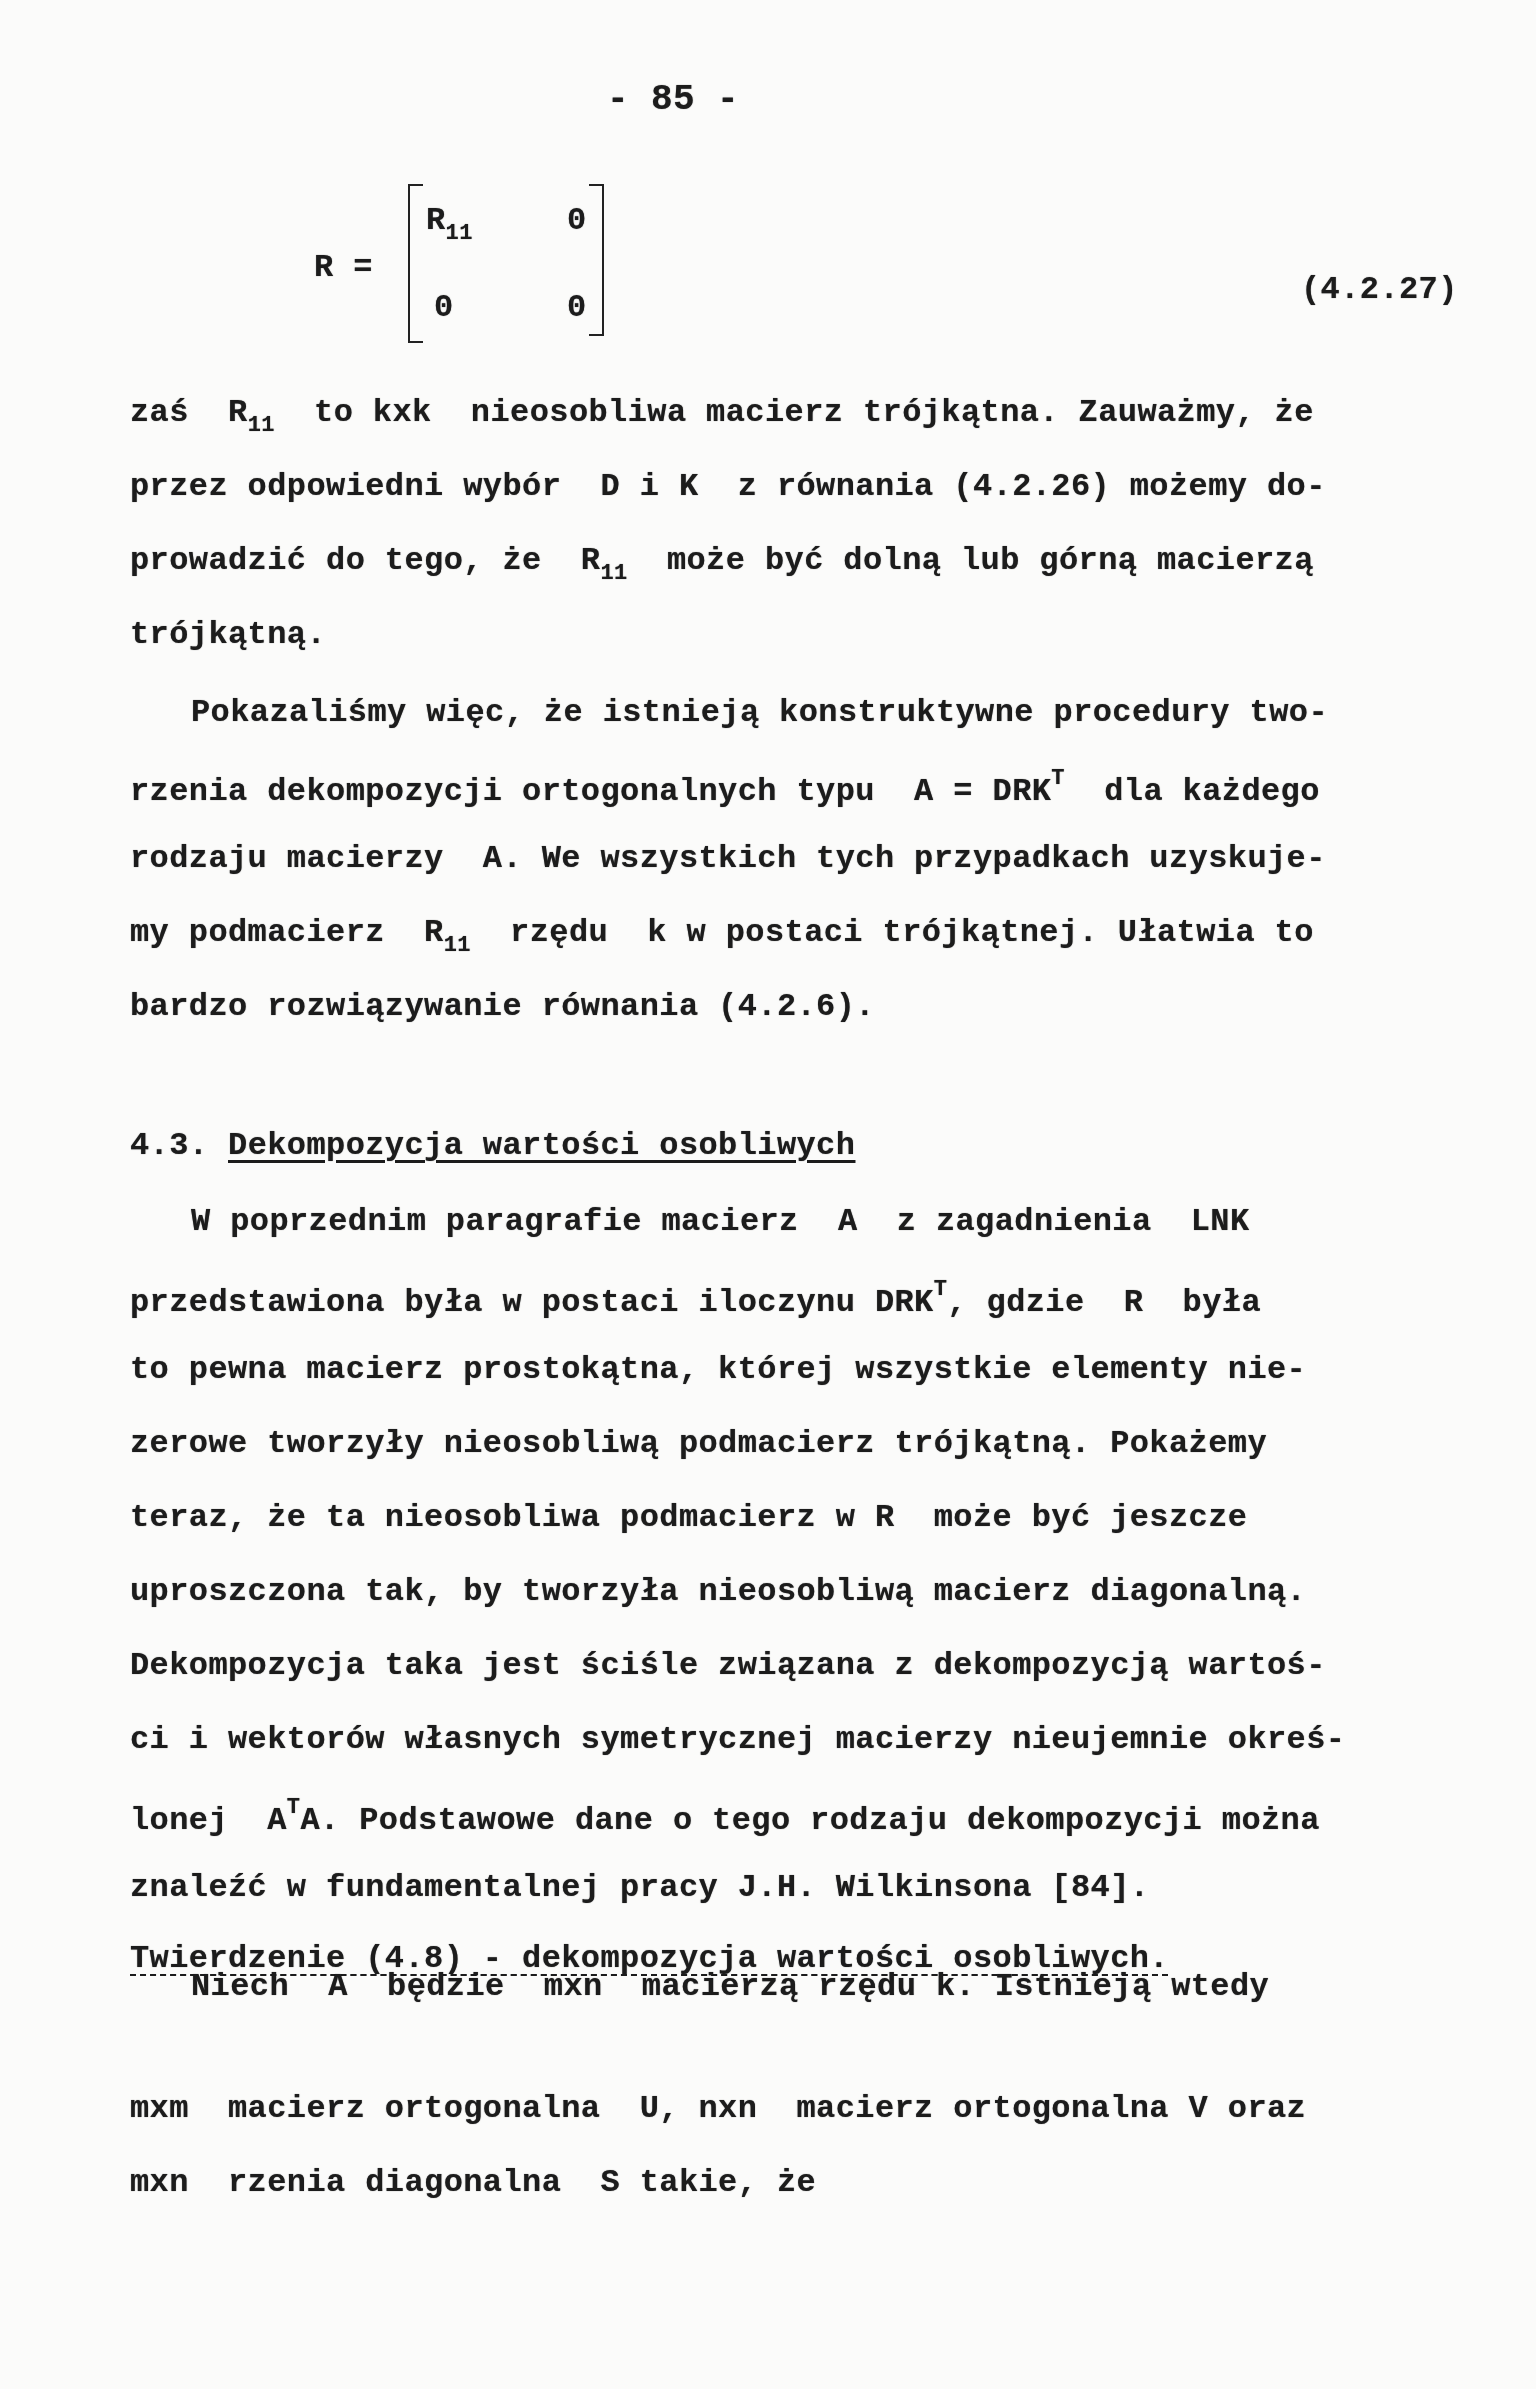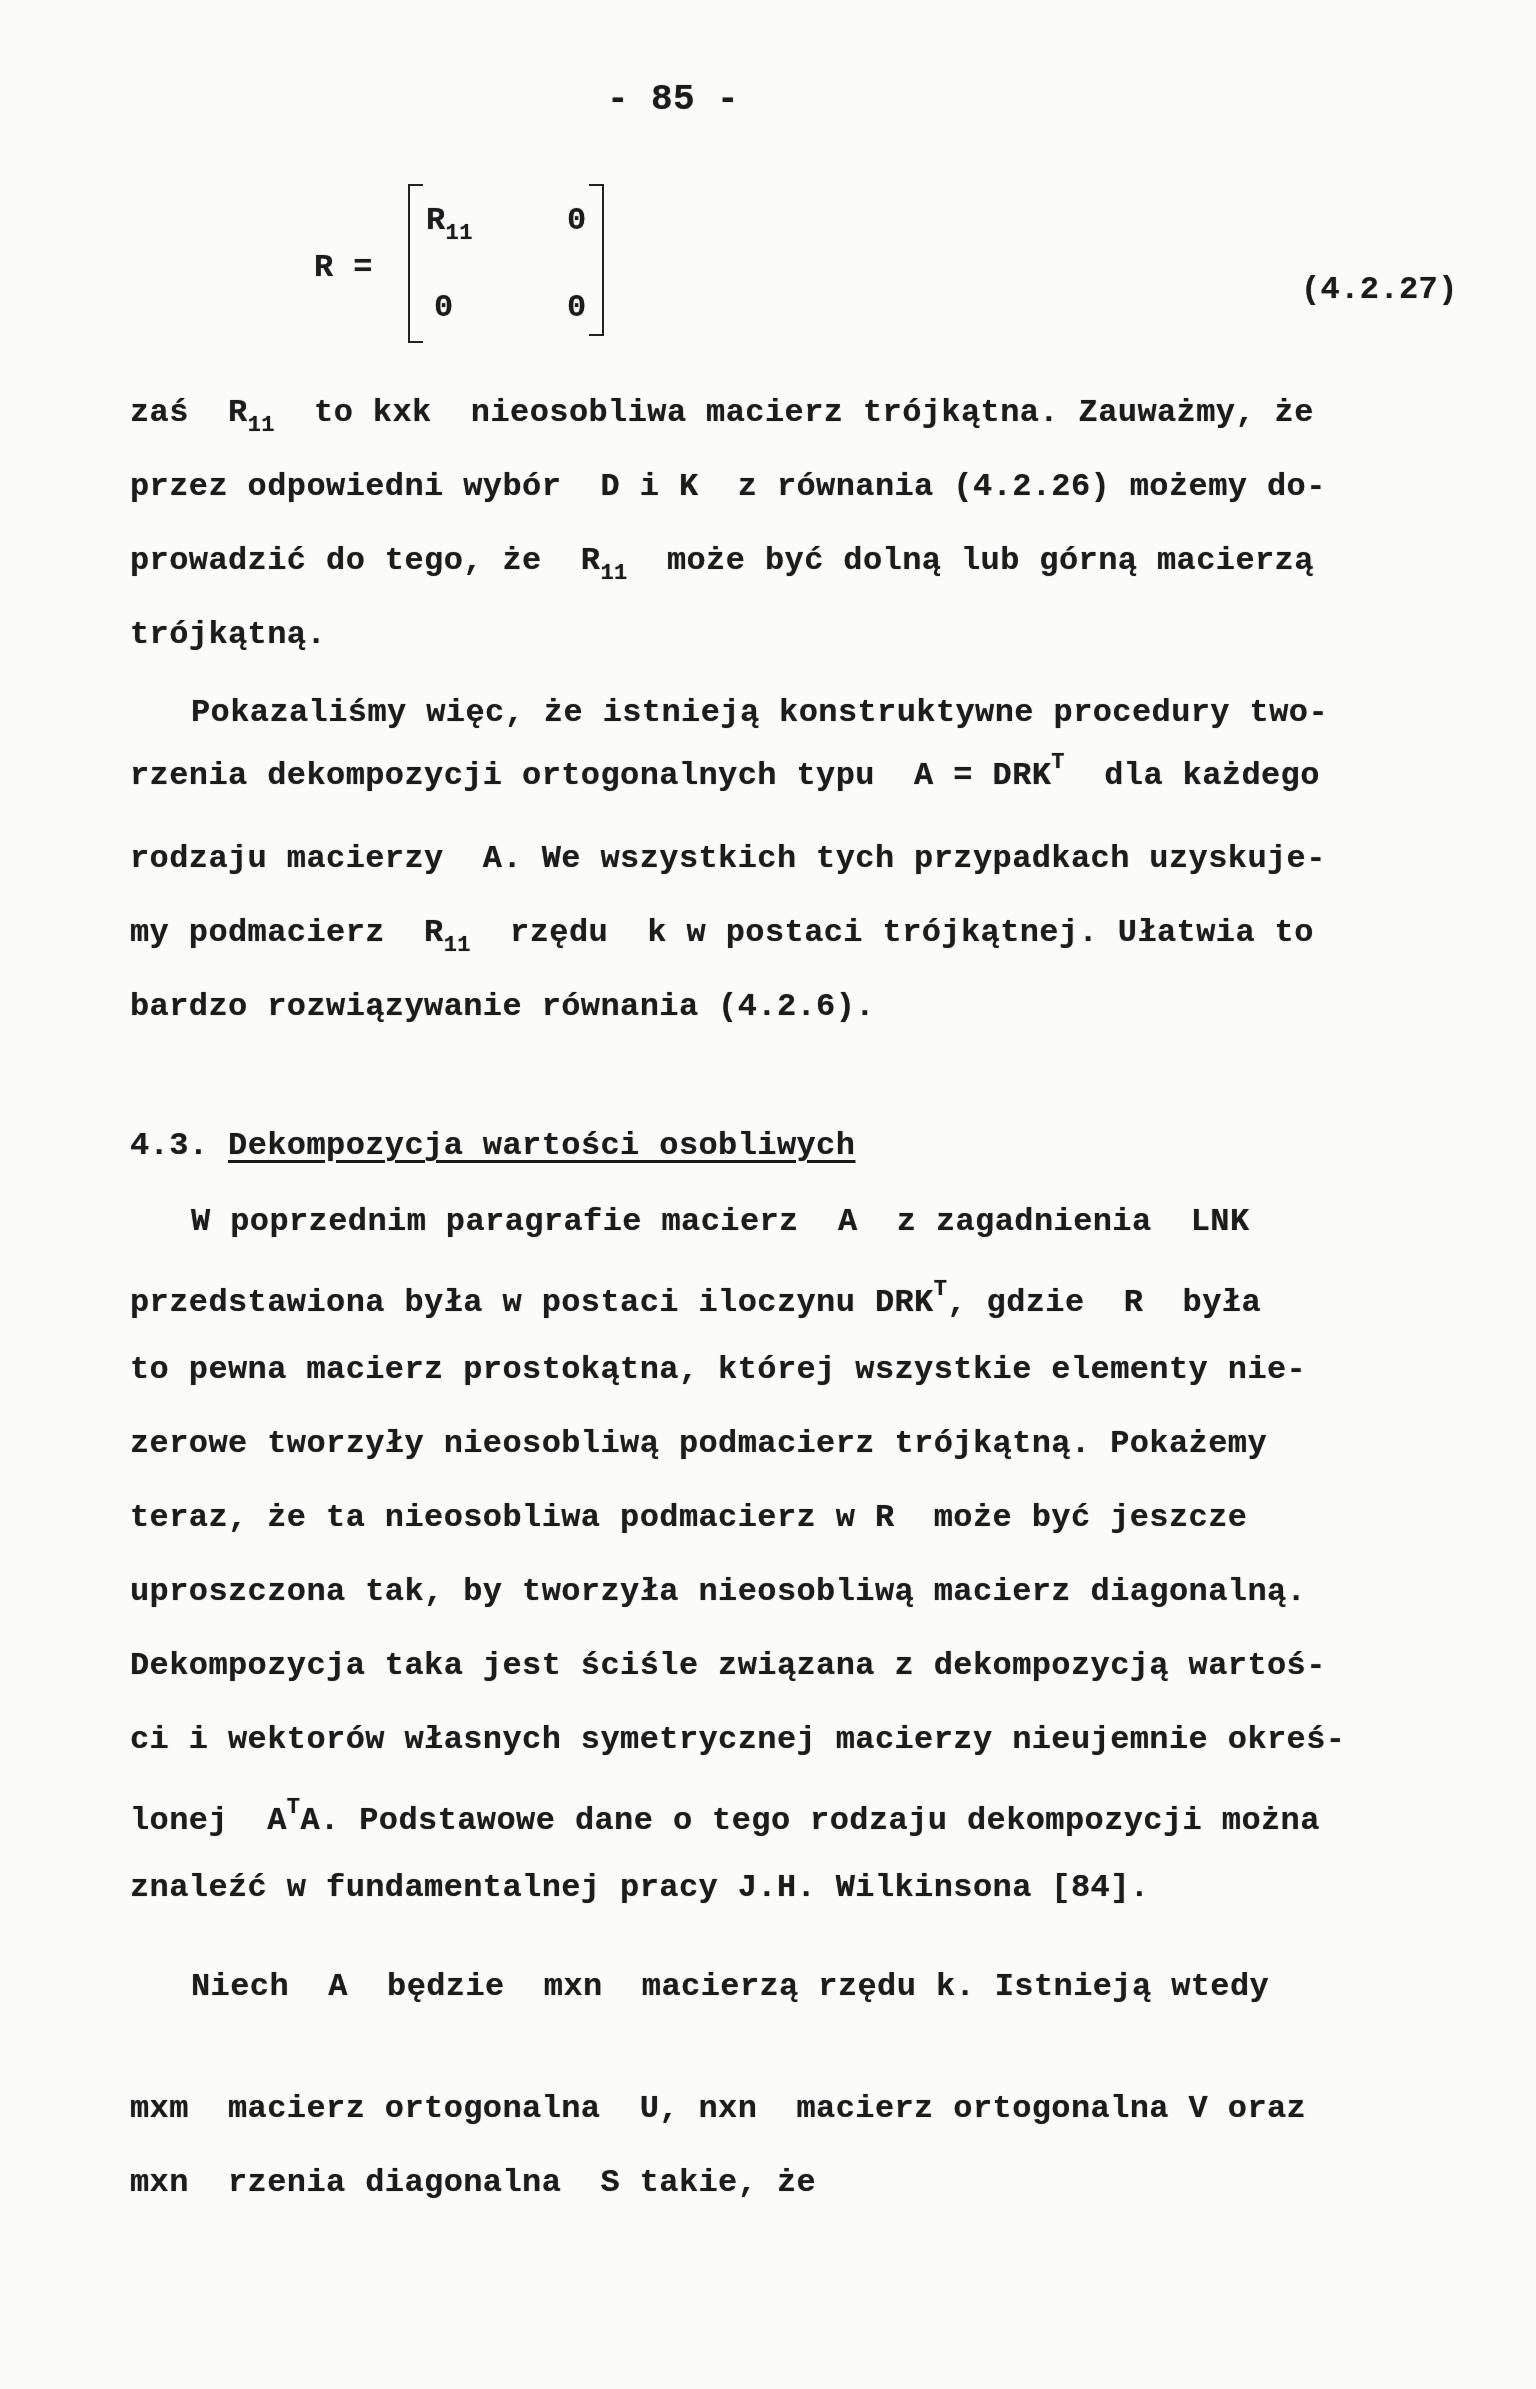--- a/index.html
+++ b/index.html
@@ -57,41 +57,42 @@
 
   <div>
     <div class="tw line" style="top:394px"><span>zaś  R</span><span class="sub">11</span><span>  to kxk  nieosobliwa macierz trójkątna. Zauważmy, że</span></div>
     <div class="tw line" style="top:468px">przez odpowiedni wybór  D i K  z równania (4.2.26) możemy do-</div>
     <div class="tw line" style="top:542px"><span>prowadzić do tego, że  R</span><span class="sub">11</span><span>  może być dolną lub górną macierzą</span></div>
     <div class="tw line" style="top:616px">trójkątną.</div>
   </div>
 
   <div>
     <div class="tw indent" style="top:694px">Pokazaliśmy więc, że istnieją konstruktywne procedury two-</div>
-    <div class="tw line" style="top:750px"><span>rzenia dekompozycji ortogonalnych typu  A = DRK</span><span class="sup">T</span><span>  dla każdego</span></div>
+    <div class="tw line" style="top:766px"><span>rzenia dekompozycji ortogonalnych typu  A = DRK</span><span class="sup">T</span><span>  dla każdego</span></div>
     <div class="tw line" style="top:840px">rodzaju macierzy  A. We wszystkich tych przypadkach uzyskuje-</div>
     <div class="tw line" style="top:914px"><span>my podmacierz  R</span><span class="sub">11</span><span>  rzędu  k w postaci trójkątnej. Ułatwia to</span></div>
     <div class="tw line" style="top:988px">bardzo rozwiązywanie równania (4.2.6).</div>
   </div>
 
   <div class="tw line" style="top:1127px"><span>4.3.</span> <span class="heading-title">Dekompozycja wartości osobliwych</span></div>
 
   <div>
     <div class="tw indent" style="top:1203px">W poprzednim paragrafie macierz  A  z zagadnienia  LNK</div>
     <div class="tw line" style="top:1277px"><span>przedstawiona była w postaci iloczynu DRK</span><span class="sup">T</span><span>, gdzie  R  była</span></div>
     <div class="tw line" style="top:1351px">to pewna macierz prostokątna, której wszystkie elementy nie-</div>
     <div class="tw line" style="top:1425px">zerowe tworzyły nieosobliwą podmacierz trójkątną. Pokażemy</div>
     <div class="tw line" style="top:1499px">teraz, że ta nieosobliwa podmacierz w R  może być jeszcze</div>
     <div class="tw line" style="top:1573px">uproszczona tak, by tworzyła nieosobliwą macierz diagonalną.</div>
     <div class="tw line" style="top:1647px">Dekompozycja taka jest ściśle związana z dekompozycją wartoś-</div>
     <div class="tw line" style="top:1721px">ci i wektorów własnych symetrycznej macierzy nieujemnie okreś-</div>
     <div class="tw line" style="top:1795px"><span>lonej  A</span><span class="sup">T</span><span>A. Podstawowe dane o tego rodzaju dekompozycji można</span></div>
     <div class="tw line" style="top:1869px">znaleźć w fundamentalnej pracy J.H. Wilkinsona [84].</div>
   </div>
 
+  <div class="tw line theorem" style="top:1940px">Twierdzenie (4.8) - dekompozycja wartości osobliwych.</div>
 
   <div>
     <div class="tw indent" style="top:1968px">Niech  A  będzie  mxn  macierzą rzędu k. Istnieją wtedy</div>
     <div class="tw line" style="top:2090px">mxm  macierz ortogonalna  U, nxn  macierz ortogonalna V oraz</div>
     <div class="tw line" style="top:2164px">mxn  rzenia diagonalna  S takie, że</div>
   </div>
 
 </div>
 
 

